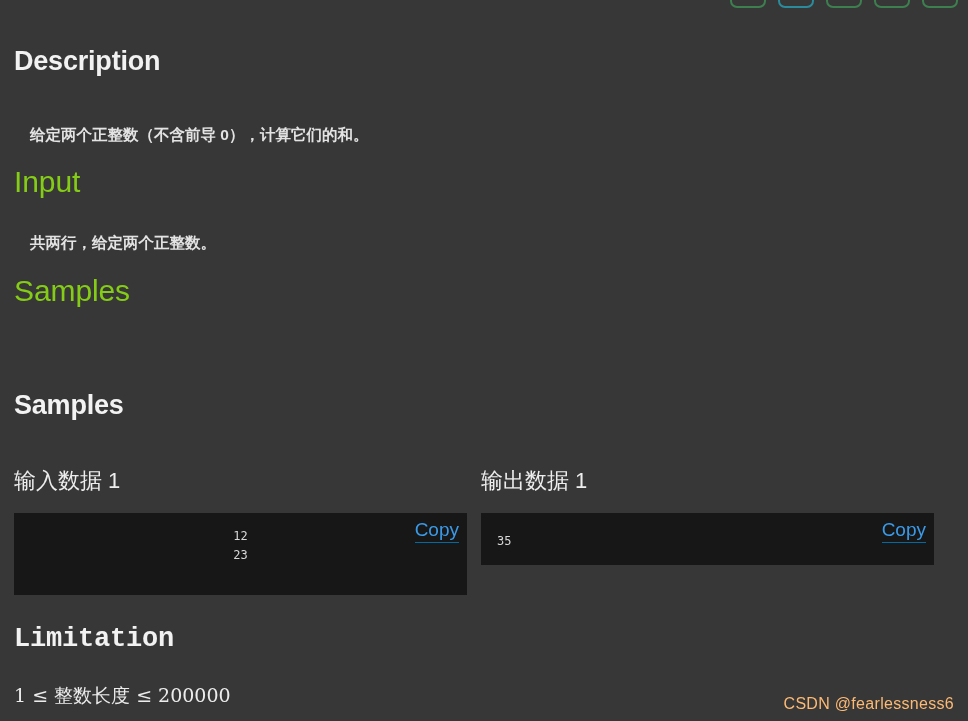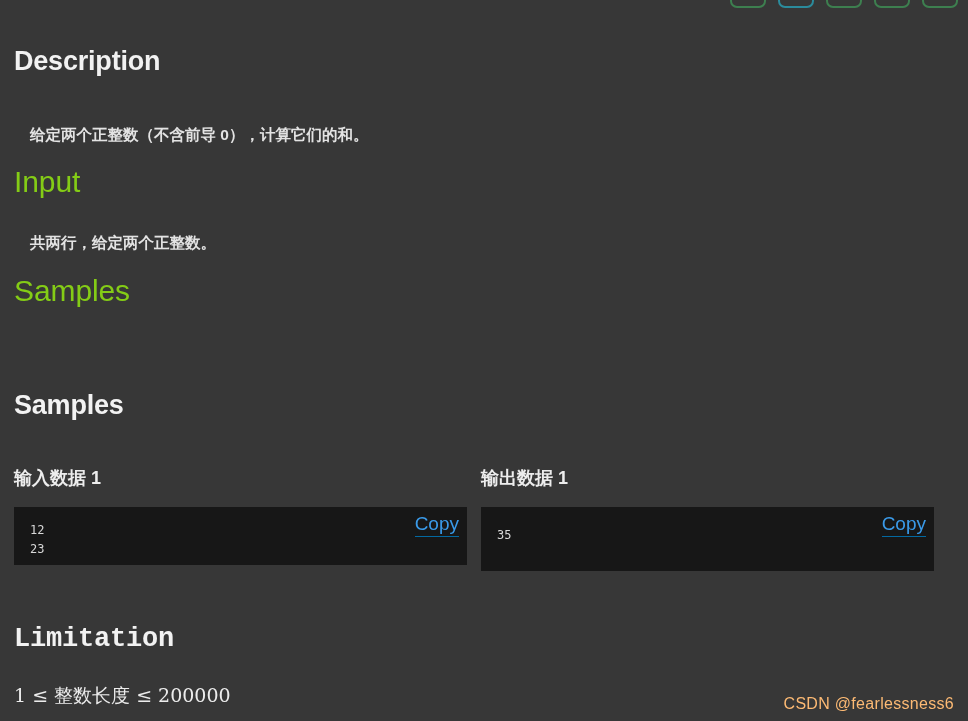--- a/index.html
+++ b/index.html
@@ -75,34 +75,34 @@
   #output-title { position: absolute; left: 14px; top: 274px; }
   #output-body  { position: absolute; left: 14px; top: 324px; }
   #samples-title{ position: absolute; left: 14px; top: 390px; text-align: right; }
 
   
   .sample-col { position: absolute; top: 466px; }
   #sample-in-col  { left: 14px;  width: 453px; }
   #sample-out-col { left: 481px; width: 453px; }
 
   .sample-label {
-    font-size: 18px;
-    font-weight: bold;
+    font-size: 22px;
+    font-weight: normal;
     color: #ededed;
     margin: 0 0 17px 0;
   }
 
   .code-block {
     position: relative;
     background: #171717;
     padding: 14px 16px 16px 16px;
     box-sizing: border-box;
   }
-  #code-in  { height: 58px; }
-  #code-out { height: 64px; }
+  #code-in  { height: 82px; text-align: center; }
+  #code-out { height: 52px; }
 
   .code-text {
     font-family: "DejaVu Sans Mono", "Liberation Mono", monospace;
     font-size: 12px;
     line-height: 1.55;
     color: #d8d8d8;
     margin: 0;
     white-space: pre;
   }
   #code-out .code-text { padding-top: 5px; }

